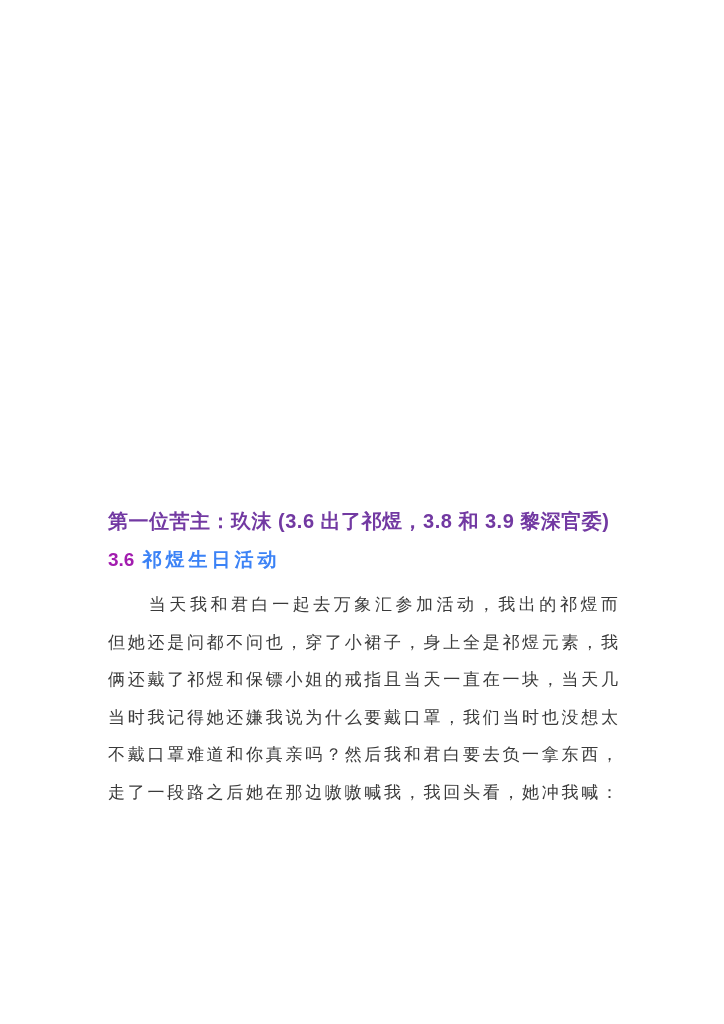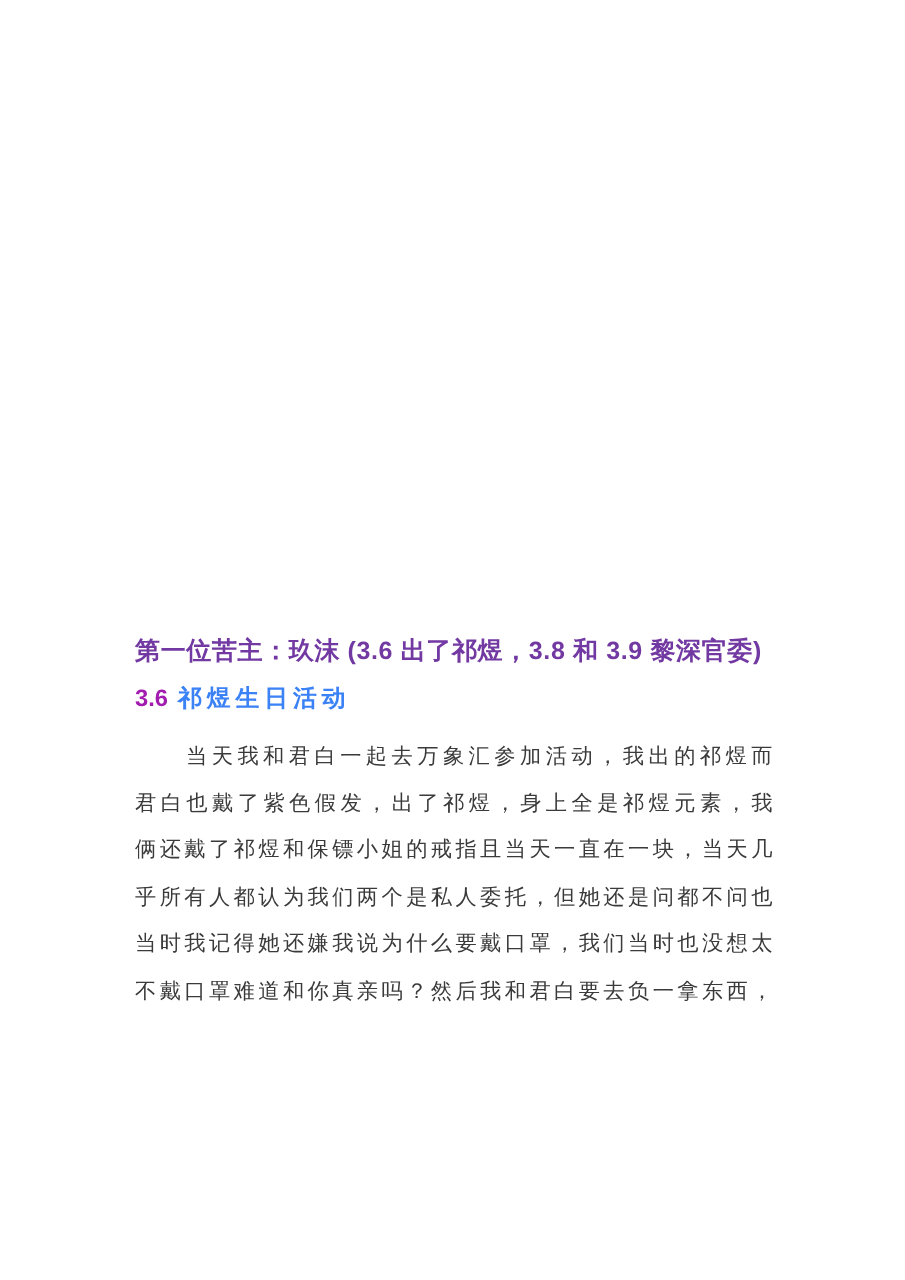--- a/index.html
+++ b/index.html
@@ -71,21 +71,21 @@
   <div class="content">
 
     <h1 class="heading1">第一位苦主：玖沫 (3.6 出了祁煜，3.8 和 3.9 黎深官委)</h1>
 
     <h2 class="heading2">
       <span class="h2-num">3.6</span><span class="h2-title">祁煜生日活动</span>
     </h2>
 
     <div class="body-text">
       <div class="body-line">当天我和君白一起去万象汇参加活动，我出的祁煜而</div>
-      <div class="body-line">君白也戴了紫色假发，出了祁煜，身上全是祁煜元素，我</div>
+      <div class="body-line">但她还是问都不问也，穿了小裙子，身上全是祁煜元素，我</div>
       <div class="body-line">俩还戴了祁煜和保镖小姐的戒指且当天一直在一块，当天几</div>
-      <div class="body-line">乎所有人都认为我们两个是私人委托，但她还是问都不问也</div>
       <div class="body-line">当时我记得她还嫌我说为什么要戴口罩，我们当时也没想太</div>
       <div class="body-line">不戴口罩难道和你真亲吗？然后我和君白要去负一拿东西，</div>
+      <div class="body-line">走了一段路之后她在那边嗷嗷喊我，我回头看，她冲我喊：</div>
     </div>
 
   </div>
 </div>
 
 </body></html>

